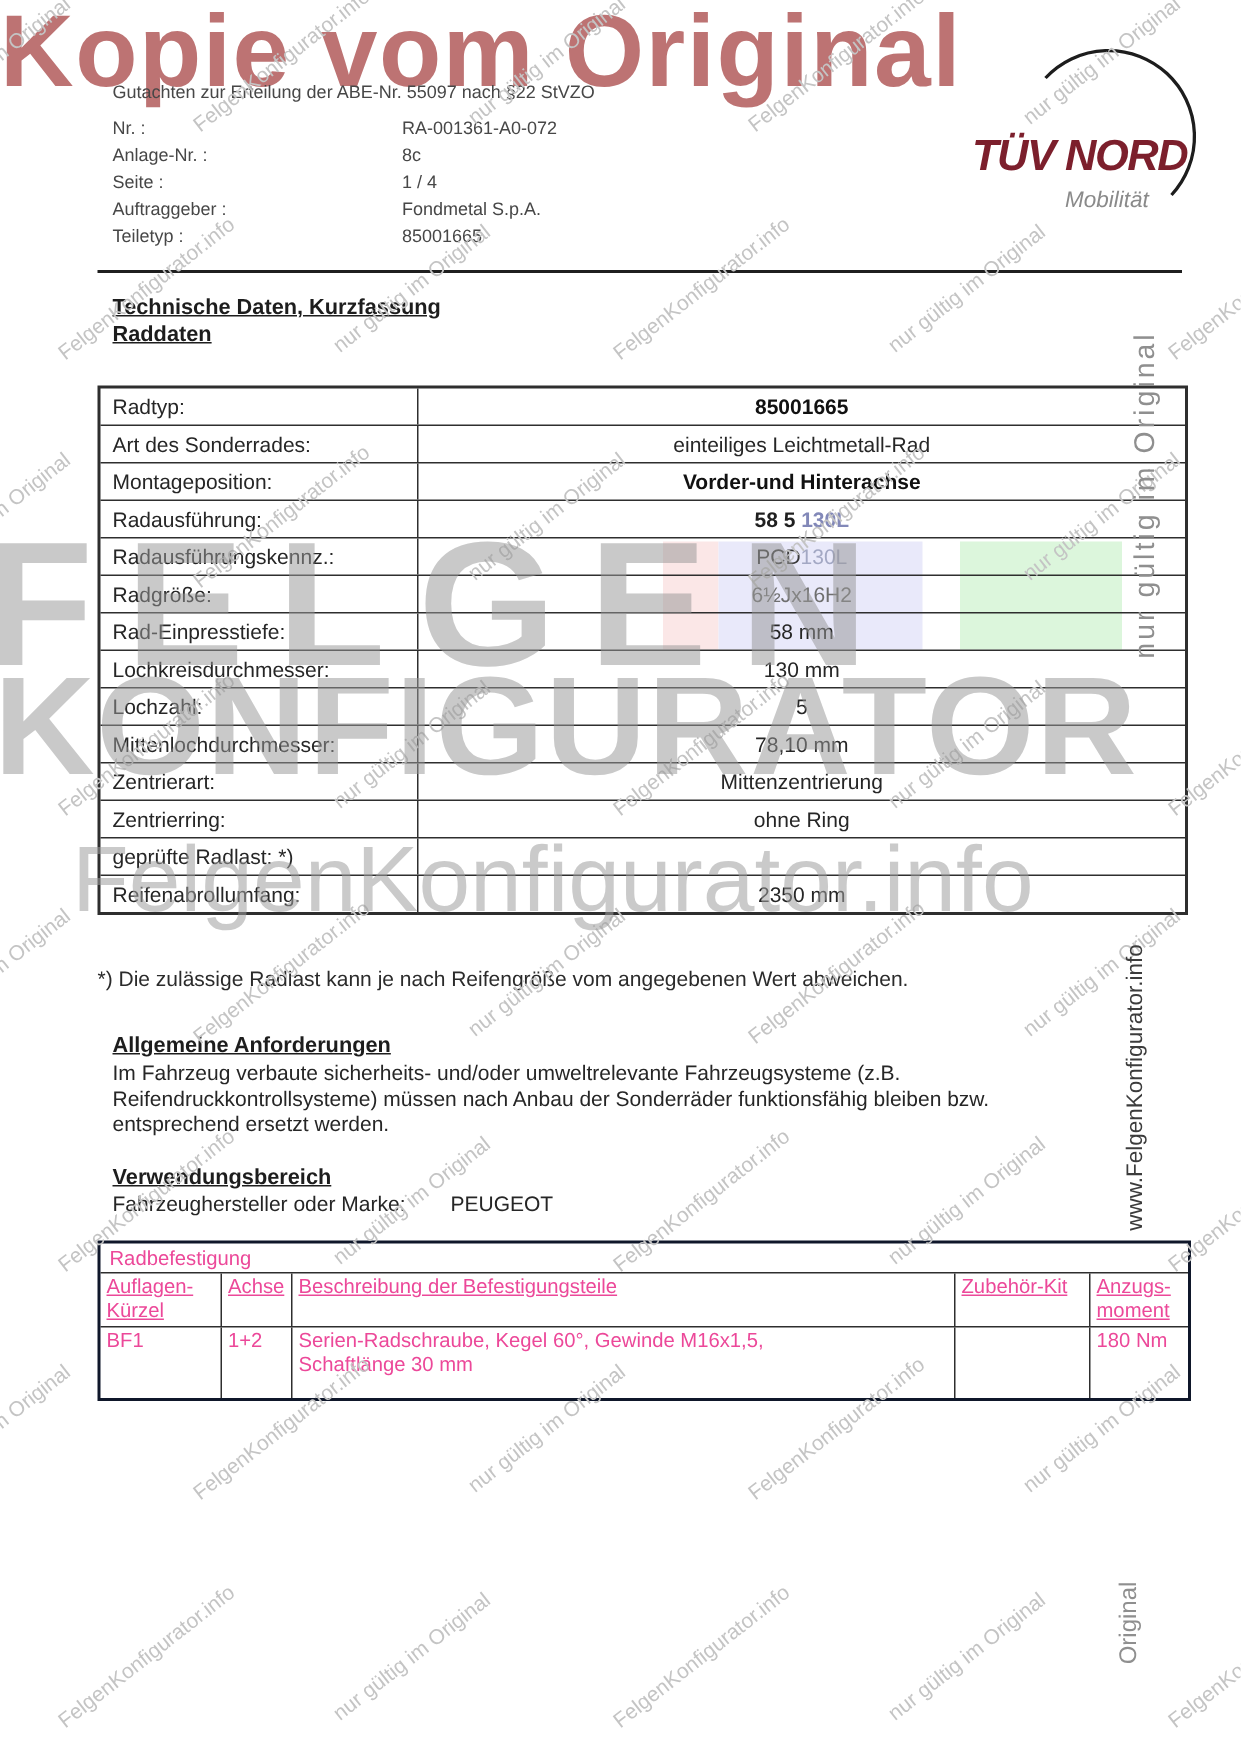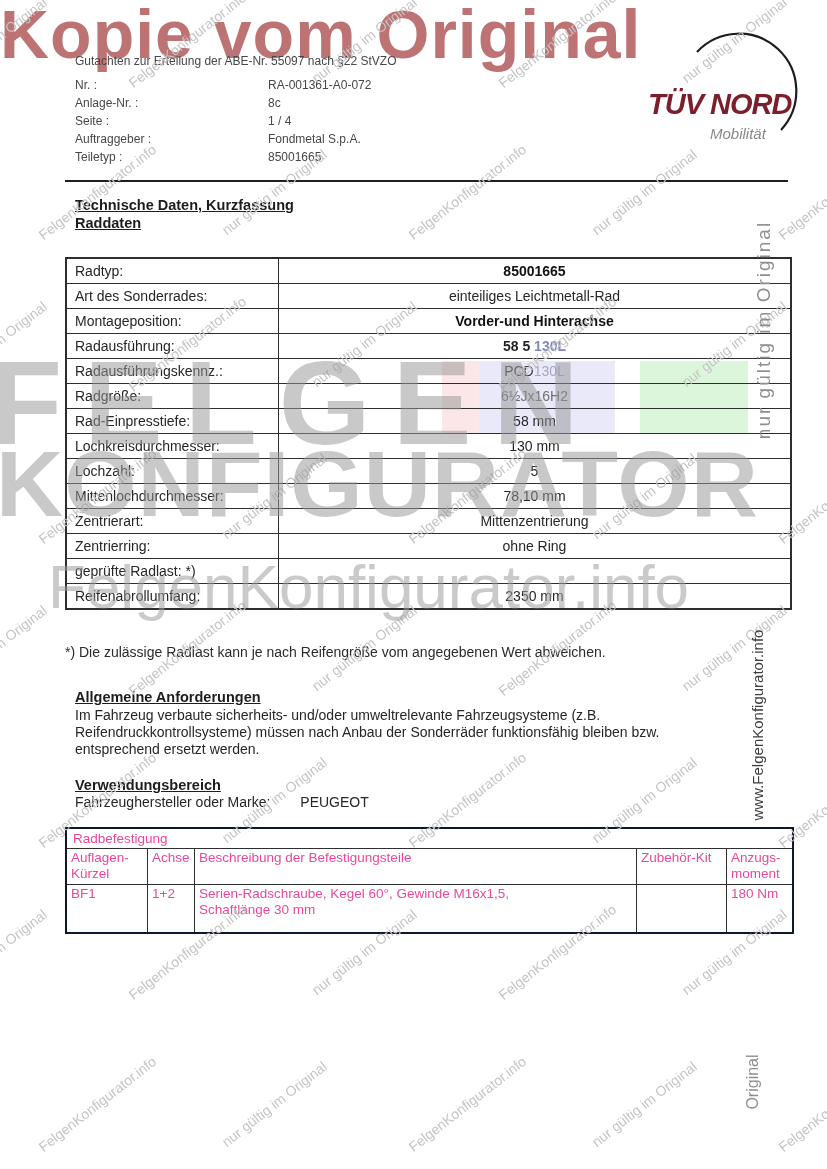--- a/index.html
+++ b/index.html
@@ -30,21 +30,21 @@
   .hl{position:absolute;z-index:1;}
   .footnote{font-size:14px;color:#2b2b2b;white-space:nowrap;z-index:2;}
   .body-line{font-size:14px;color:#262626;line-height:17px;white-space:nowrap;}
   
   .btable{left:65px;top:827px;width:725px;border:2px solid #0f172a;font-size:13.5px;color:#ec4899;z-index:2;background:transparent;}
   .btitle{height:19px;line-height:19px;padding-left:6px;border-bottom:1.5px solid #2e2e2e;}
   .bgrid{display:grid;grid-template-columns:81px 47px 442px 90px 1fr;}
   .bgrid > div{border-right:1.5px solid #2e2e2e;padding:1px 4px;white-space:pre-line;line-height:16px;}
   .bgrid > div:last-child{border-right:none;}
   .bhead{border-bottom:1.5px solid #2e2e2e;}
-  .bhead > div{height:33px;}
+  .bhead > div{height:33px;text-decoration:underline;}
   .bdata > div{height:45px;}
   
   .wm-diag{position:absolute;transform:rotate(-38deg);color:#c4c4c4;font-size:14px;white-space:nowrap;z-index:3;pointer-events:none;}
   .wm-big{position:absolute;font-weight:bold;color:rgba(151,151,151,0.52);white-space:nowrap;z-index:3;pointer-events:none;line-height:1;}
   .wm-felgen{left:-10px;top:344px;font-size:118px;letter-spacing:22px;}
   .wm-konf{left:-4px;top:438px;font-size:93px;letter-spacing:1px;}
   .wm-fki{left:48px;top:556px;font-size:62px;font-weight:400;color:rgba(158,158,158,0.55);letter-spacing:0px;}
   .wm-copy{left:50px;top:64px;font-size:68px;font-weight:bold;color:rgba(174,84,84,0.82);white-space:nowrap;z-index:4;letter-spacing:1px;pointer-events:none;line-height:1;}
   .vtext{position:absolute;white-space:nowrap;z-index:3;pointer-events:none;}
   .v-top{left:764px;top:330px;transform:translate(-50%,-50%) rotate(-90deg);font-size:19px;letter-spacing:2px;color:#8f8f8f;}

